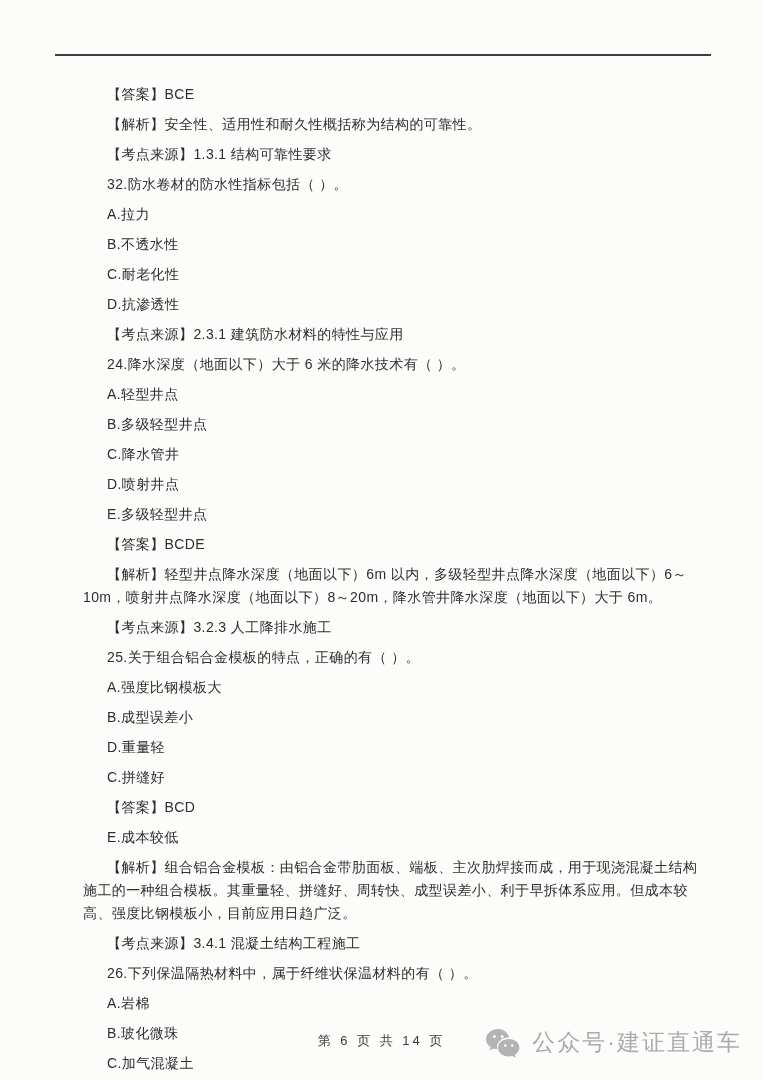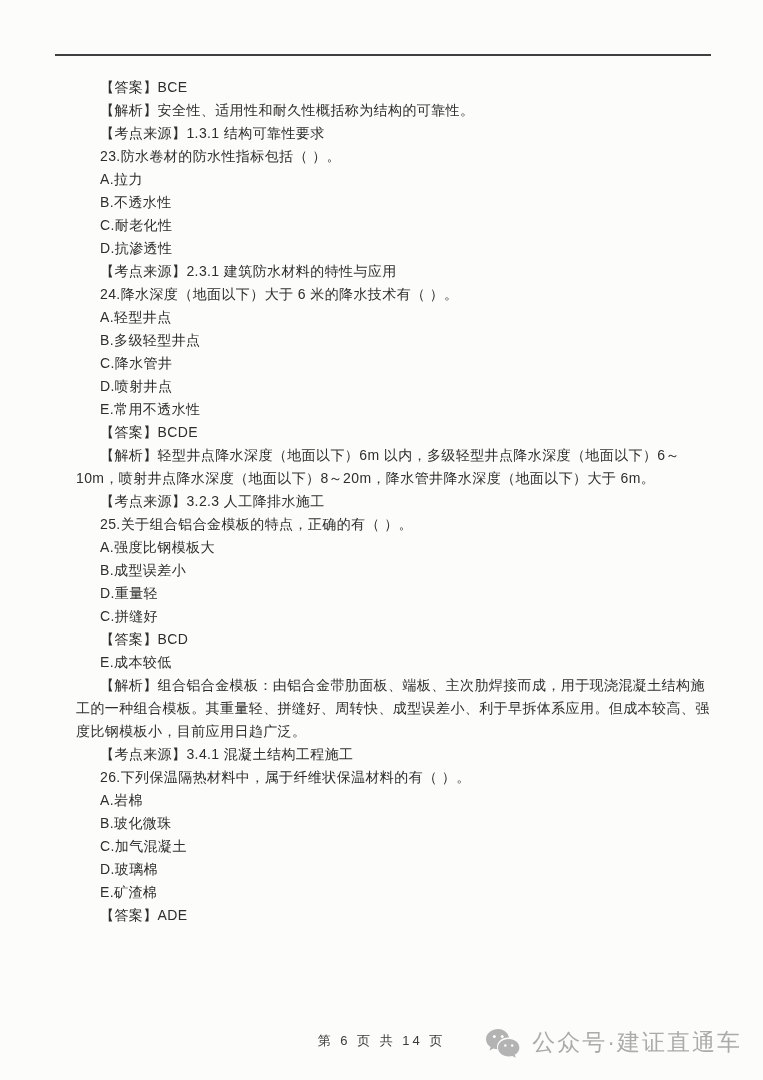--- a/index.html
+++ b/index.html
@@ -12,21 +12,21 @@
     overflow:hidden;
   }
   .rule{
     position:absolute;top:54px;left:55px;width:656px;height:2px;
     background:#3f3f3f;
   }
   main{
     position:absolute;top:76px;left:76px;width:634px;
     font-size:14px;line-height:23px;letter-spacing:.4px;
   }
-  .para{margin:0;text-indent:24px;}
+  .para{margin:7px;text-indent:24px;}
   .pageno{
     position:absolute;top:1032px;left:0;width:100%;
     text-align:center;font-size:13px;letter-spacing:3px;color:#3b3b3b;
   }
   .watermark{
     position:absolute;top:1027px;right:21px;
     display:flex;align-items:center;gap:9px;
     color:#ababab;font-size:23px;letter-spacing:2px;
     white-space:nowrap;
   }
@@ -38,34 +38,34 @@
 <div class="rule"></div>
 
 <main>
   <section>
     <p class="para">【答案】BCE</p>
     <p class="para">【解析】安全性、适用性和耐久性概括称为结构的可靠性。</p>
     <p class="para">【考点来源】1.3.1 结构可靠性要求</p>
   </section>
   <div id="question-list">
       <section>
-        <p class="para">23.防水卷材的防水性指标包括（  ）。</p>
+        <p class="para">32.防水卷材的防水性指标包括（  ）。</p>
         <p class="para">A.拉力</p>
         <p class="para">B.不透水性</p>
         <p class="para">C.耐老化性</p>
         <p class="para">D.抗渗透性</p>
         <p class="para">【考点来源】2.3.1 建筑防水材料的特性与应用</p>
       </section>
       <section>
         <p class="para">24.降水深度（地面以下）大于 6 米的降水技术有（  ）。</p>
         <p class="para">A.轻型井点</p>
         <p class="para">B.多级轻型井点</p>
         <p class="para">C.降水管井</p>
         <p class="para">D.喷射井点</p>
-        <p class="para">E.常用不透水性</p>
+        <p class="para">E.多级轻型井点</p>
         <p class="para">【答案】BCDE</p>
         <p class="para">【解析】轻型井点降水深度（地面以下）6m 以内，多级轻型井点降水深度（地面以下）6～10m，喷射井点降水深度（地面以下）8～20m，降水管井降水深度（地面以下）大于 6m。</p>
         <p class="para">【考点来源】3.2.3 人工降排水施工</p>
       </section>
       <section>
         <p class="para">25.关于组合铝合金模板的特点，正确的有（  ）。</p>
         <p class="para">A.强度比钢模板大</p>
         <p class="para">B.成型误差小</p>
         <p class="para">D.重量轻</p>
         <p class="para">C.拼缝好</p>

